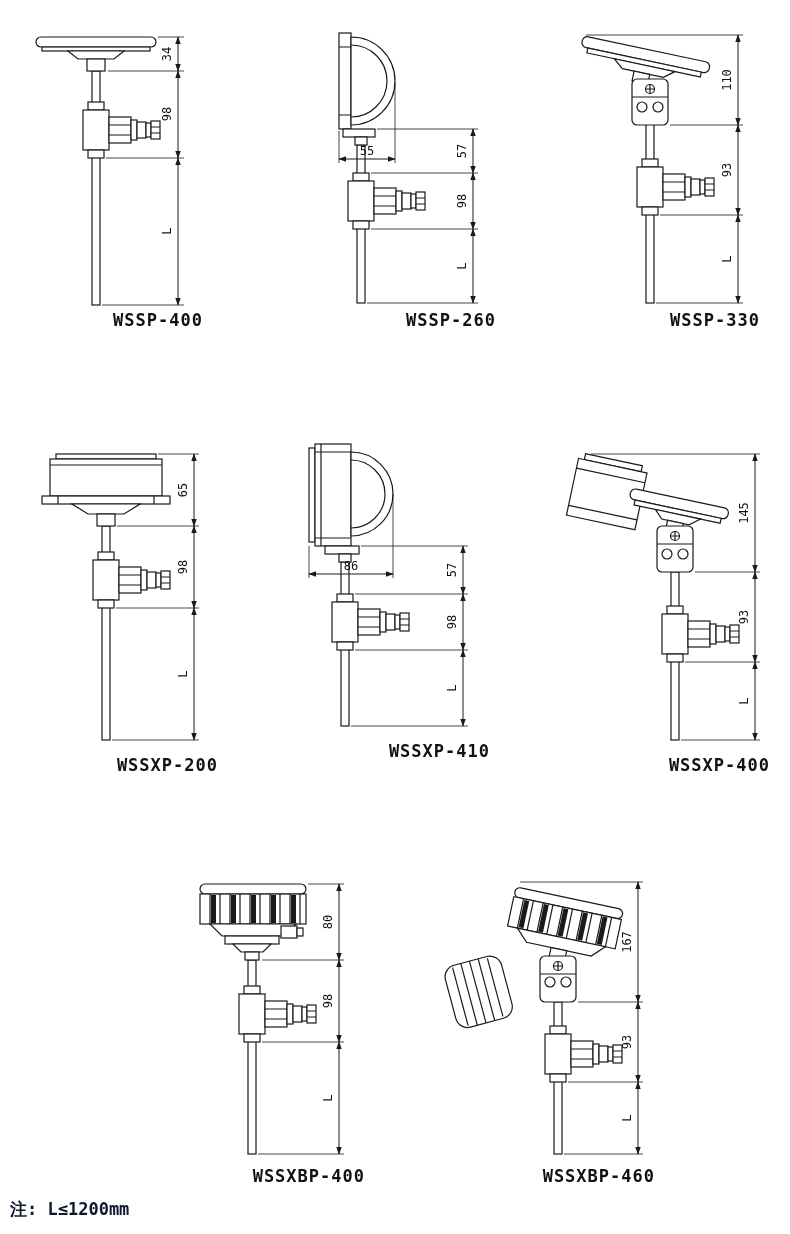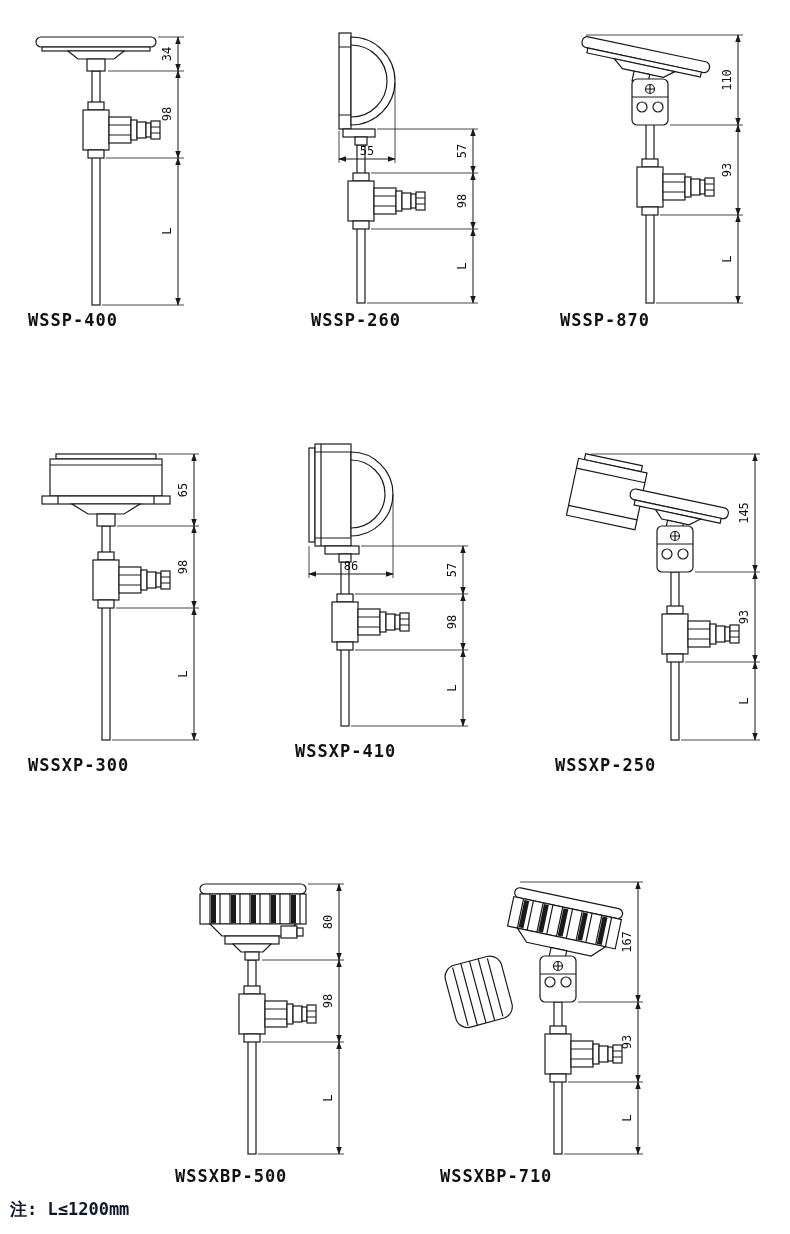--- a/index.html
+++ b/index.html
@@ -1,19 +1,19 @@
 <!DOCTYPE html>
 <html><head>
 <meta charset="utf-8">
 <style>
   html,body{margin:0;padding:0;background:#fff;}
   #page{position:relative;width:790px;height:1234px;background:#fff;overflow:hidden;
         font-family:"DejaVu Sans Mono",monospace;color:#1a1a1a;}
   .fig{position:absolute;}
-  .caption{position:absolute;left:0;bottom:0;width:100%;text-align:left;
+  .caption{position:absolute;left:0;bottom:0;width:100%;text-align:right;
            font:700 17px "DejaVu Sans Mono",monospace;letter-spacing:1px;color:#111;}
   .note{position:absolute;left:10px;top:1198px;font:700 17px "DejaVu Sans Mono",monospace;color:#0f172a;}
   
   .ln{stroke:#1a1a1a;stroke-width:1.2;fill:none;}
   .fw{stroke:#1a1a1a;stroke-width:1.2;fill:#fff;}
   .fd{fill:#1a1a1a;stroke:none;}
   .dm{stroke:#1a1a1a;stroke-width:1;fill:none;}
   .ex{stroke:#1a1a1a;stroke-width:0.8;fill:none;}
   text.dim{font:12px "DejaVu Sans Mono",monospace;fill:#111;text-anchor:middle;}
 </style>
@@ -141,21 +141,21 @@
     <g>
       <path class="ex" d="M26,10 H183 M110,100 H183 M100,190 H183 M96,278 H183"></path>
       <line class="dm" x1="178" y1="10" x2="178" y2="100" marker-start="url(#arr)" marker-end="url(#arr)"></line>
       <line class="dm" x1="178" y1="100" x2="178" y2="190" marker-start="url(#arr)" marker-end="url(#arr)"></line>
       <line class="dm" x1="178" y1="190" x2="178" y2="278" marker-start="url(#arr)" marker-end="url(#arr)"></line>
       <text class="dim" x="171" y="55" transform="rotate(-90 171 55)">110</text>
       <text class="dim" x="171" y="145" transform="rotate(-90 171 145)">93</text>
       <text class="dim" x="171" y="234" transform="rotate(-90 171 234)">L</text>
     </g>
   </svg>
-  <div class="caption">WSSP-870</div>
+  <div class="caption">WSSP-330</div>
 </div>
 
 <div class="fig" style="left:28px;top:450px;width:190px;height:325px">
   <svg width="190" height="296" viewBox="0 0 190 296">
     <g>
       <rect class="fw" x="74" y="76" width="8" height="214"></rect>
     </g>
     <g>
       <rect class="fw" x="28" y="4" width="100" height="5"></rect>
       <rect class="fw" x="22" y="9" width="112" height="37"></rect>
@@ -180,21 +180,21 @@
     <g>
       <path class="ex" d="M130,4 H171 M89,76 H171 M88,158 H171 M84,290 H171"></path>
       <line class="dm" x1="166" y1="4" x2="166" y2="76" marker-start="url(#arr)" marker-end="url(#arr)"></line>
       <line class="dm" x1="166" y1="76" x2="166" y2="158" marker-start="url(#arr)" marker-end="url(#arr)"></line>
       <line class="dm" x1="166" y1="158" x2="166" y2="290" marker-start="url(#arr)" marker-end="url(#arr)"></line>
       <text class="dim" x="159" y="40" transform="rotate(-90 159 40)">65</text>
       <text class="dim" x="159" y="117" transform="rotate(-90 159 117)">98</text>
       <text class="dim" x="159" y="224" transform="rotate(-90 159 224)">L</text>
     </g>
   </svg>
-  <div class="caption">WSSXP-300</div>
+  <div class="caption">WSSXP-200</div>
 </div>
 
 <div class="fig" style="left:295px;top:436px;width:195px;height:325px">
   <svg width="195" height="296" viewBox="0 0 195 296">
     <g>
       <rect class="fw" x="46" y="126" width="8" height="164"></rect>
     </g>
     <g>
       <rect class="fw" x="14" y="12" width="6" height="94"></rect>
       <rect class="fw" x="20" y="8" width="36" height="102"></rect>
@@ -269,21 +269,21 @@
     <g>
       <path class="ex" d="M36,4 H205 M140,122 H205 M130,212 H205 M126,290 H205"></path>
       <line class="dm" x1="200" y1="4" x2="200" y2="122" marker-start="url(#arr)" marker-end="url(#arr)"></line>
       <line class="dm" x1="200" y1="122" x2="200" y2="212" marker-start="url(#arr)" marker-end="url(#arr)"></line>
       <line class="dm" x1="200" y1="212" x2="200" y2="290" marker-start="url(#arr)" marker-end="url(#arr)"></line>
       <text class="dim" x="193" y="63" transform="rotate(-90 193 63)">145</text>
       <text class="dim" x="193" y="167" transform="rotate(-90 193 167)">93</text>
       <text class="dim" x="193" y="251" transform="rotate(-90 193 251)">L</text>
     </g>
   </svg>
-  <div class="caption">WSSXP-250</div>
+  <div class="caption">WSSXP-400</div>
 </div>
 
 <div class="fig" style="left:175px;top:878px;width:190px;height:308px">
   <svg width="190" height="282" viewBox="0 0 190 282">
     <g>
       <rect class="fw" x="73" y="82" width="8" height="194"></rect>
     </g>
     <g>
       <rect class="fw" x="25" y="6" width="106" height="10" rx="5"></rect>
       <rect class="fw" x="25" y="16" width="106" height="30"></rect>
@@ -315,21 +315,21 @@
     <g>
       <path class="ex" d="M133,6 H169 M87,82 H169 M87,164 H169 M83,276 H169"></path>
       <line class="dm" x1="164" y1="6" x2="164" y2="82" marker-start="url(#arr)" marker-end="url(#arr)"></line>
       <line class="dm" x1="164" y1="82" x2="164" y2="164" marker-start="url(#arr)" marker-end="url(#arr)"></line>
       <line class="dm" x1="164" y1="164" x2="164" y2="276" marker-start="url(#arr)" marker-end="url(#arr)"></line>
       <text class="dim" x="157" y="44" transform="rotate(-90 157 44)">80</text>
       <text class="dim" x="157" y="123" transform="rotate(-90 157 123)">98</text>
       <text class="dim" x="157" y="220" transform="rotate(-90 157 220)">L</text>
     </g>
   </svg>
-  <div class="caption">WSSXBP-500</div>
+  <div class="caption">WSSXBP-400</div>
 </div>
 
 <div class="fig" style="left:440px;top:878px;width:215px;height:308px">
   <svg width="215" height="282" viewBox="0 0 215 282">
     <g>
       <rect class="fw" x="114" y="124" width="8" height="152"></rect>
     </g>
     <g transform="rotate(-15 38 115)">
       <rect class="fw" x="10" y="82" width="58" height="64" rx="12"></rect>
       <path class="ln" d="M20,84 V144 M29,82 V146 M38,82 V146 M47,82 V146 M56,84 V144"></path>
@@ -369,18 +369,18 @@
     <g>
       <path class="ex" d="M80,4 H203 M138,124 H203 M128,204 H203 M124,276 H203"></path>
       <line class="dm" x1="198" y1="4" x2="198" y2="124" marker-start="url(#arr)" marker-end="url(#arr)"></line>
       <line class="dm" x1="198" y1="124" x2="198" y2="204" marker-start="url(#arr)" marker-end="url(#arr)"></line>
       <line class="dm" x1="198" y1="204" x2="198" y2="276" marker-start="url(#arr)" marker-end="url(#arr)"></line>
       <text class="dim" x="191" y="64" transform="rotate(-90 191 64)">167</text>
       <text class="dim" x="191" y="164" transform="rotate(-90 191 164)">93</text>
       <text class="dim" x="191" y="240" transform="rotate(-90 191 240)">L</text>
     </g>
   </svg>
-  <div class="caption">WSSXBP-710</div>
+  <div class="caption">WSSXBP-460</div>
 </div>
 
 <div class="note">注: L≤1200mm</div>
 
 </div>
 
 </body></html>

